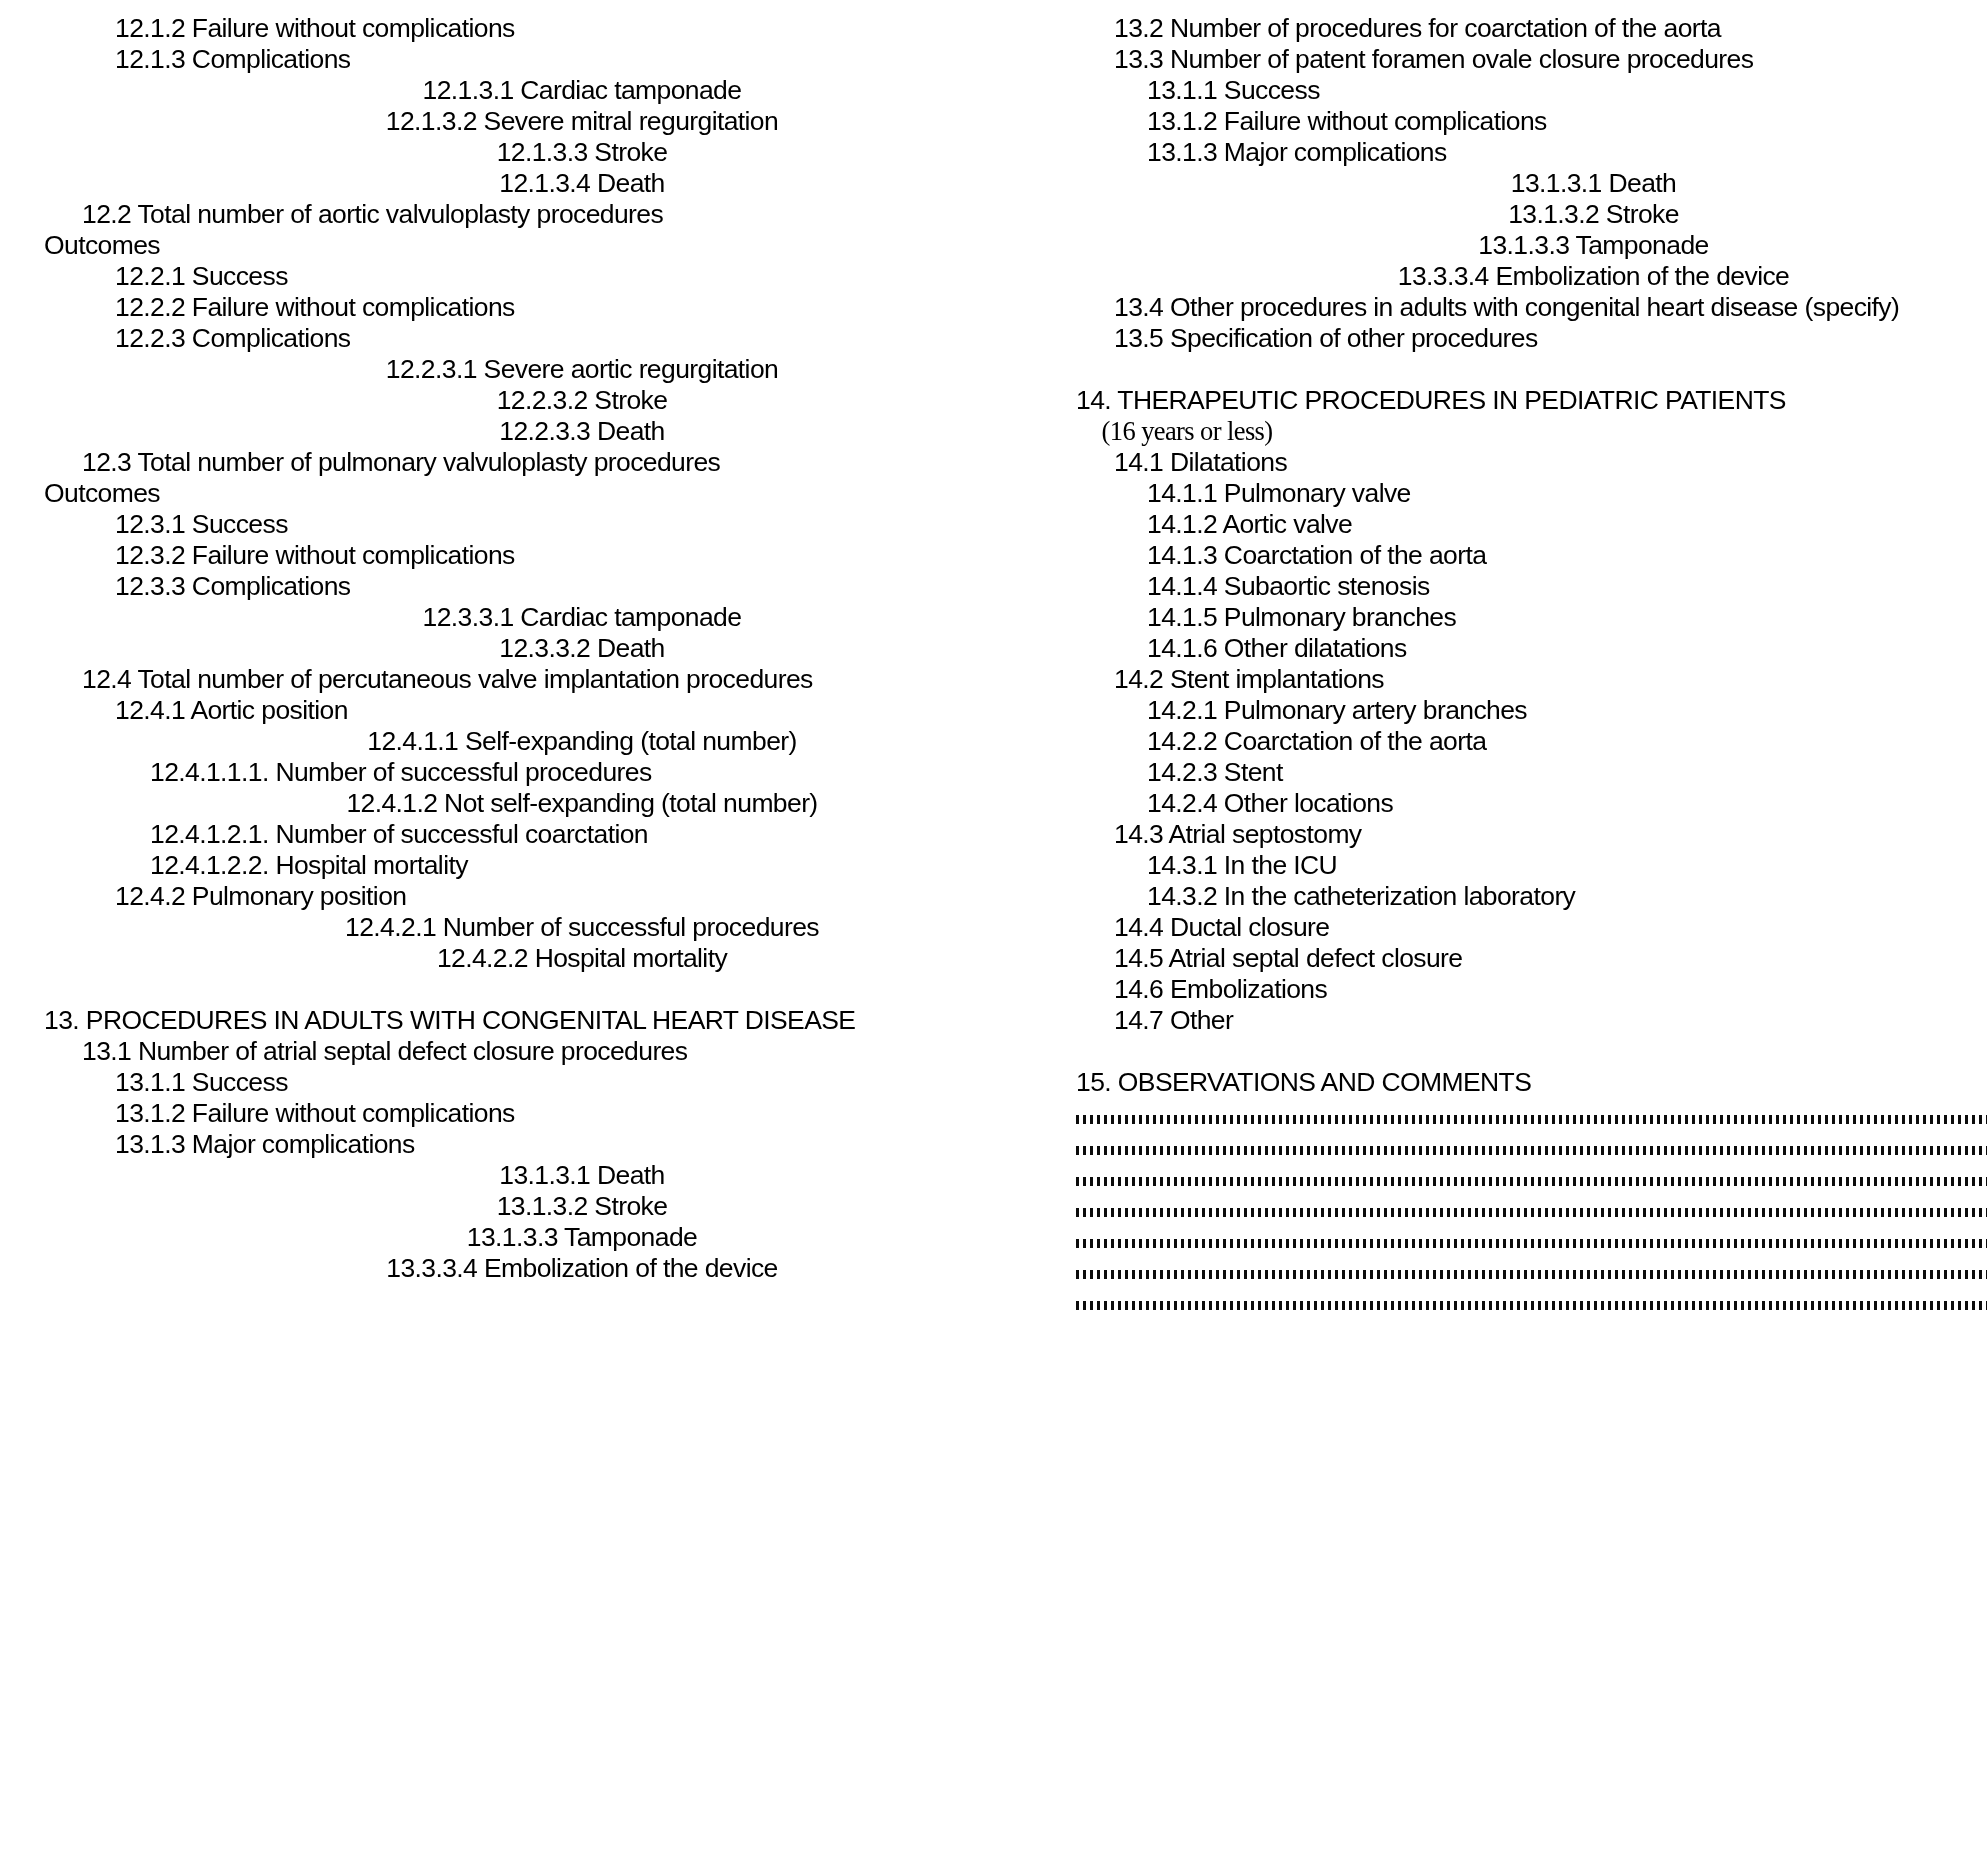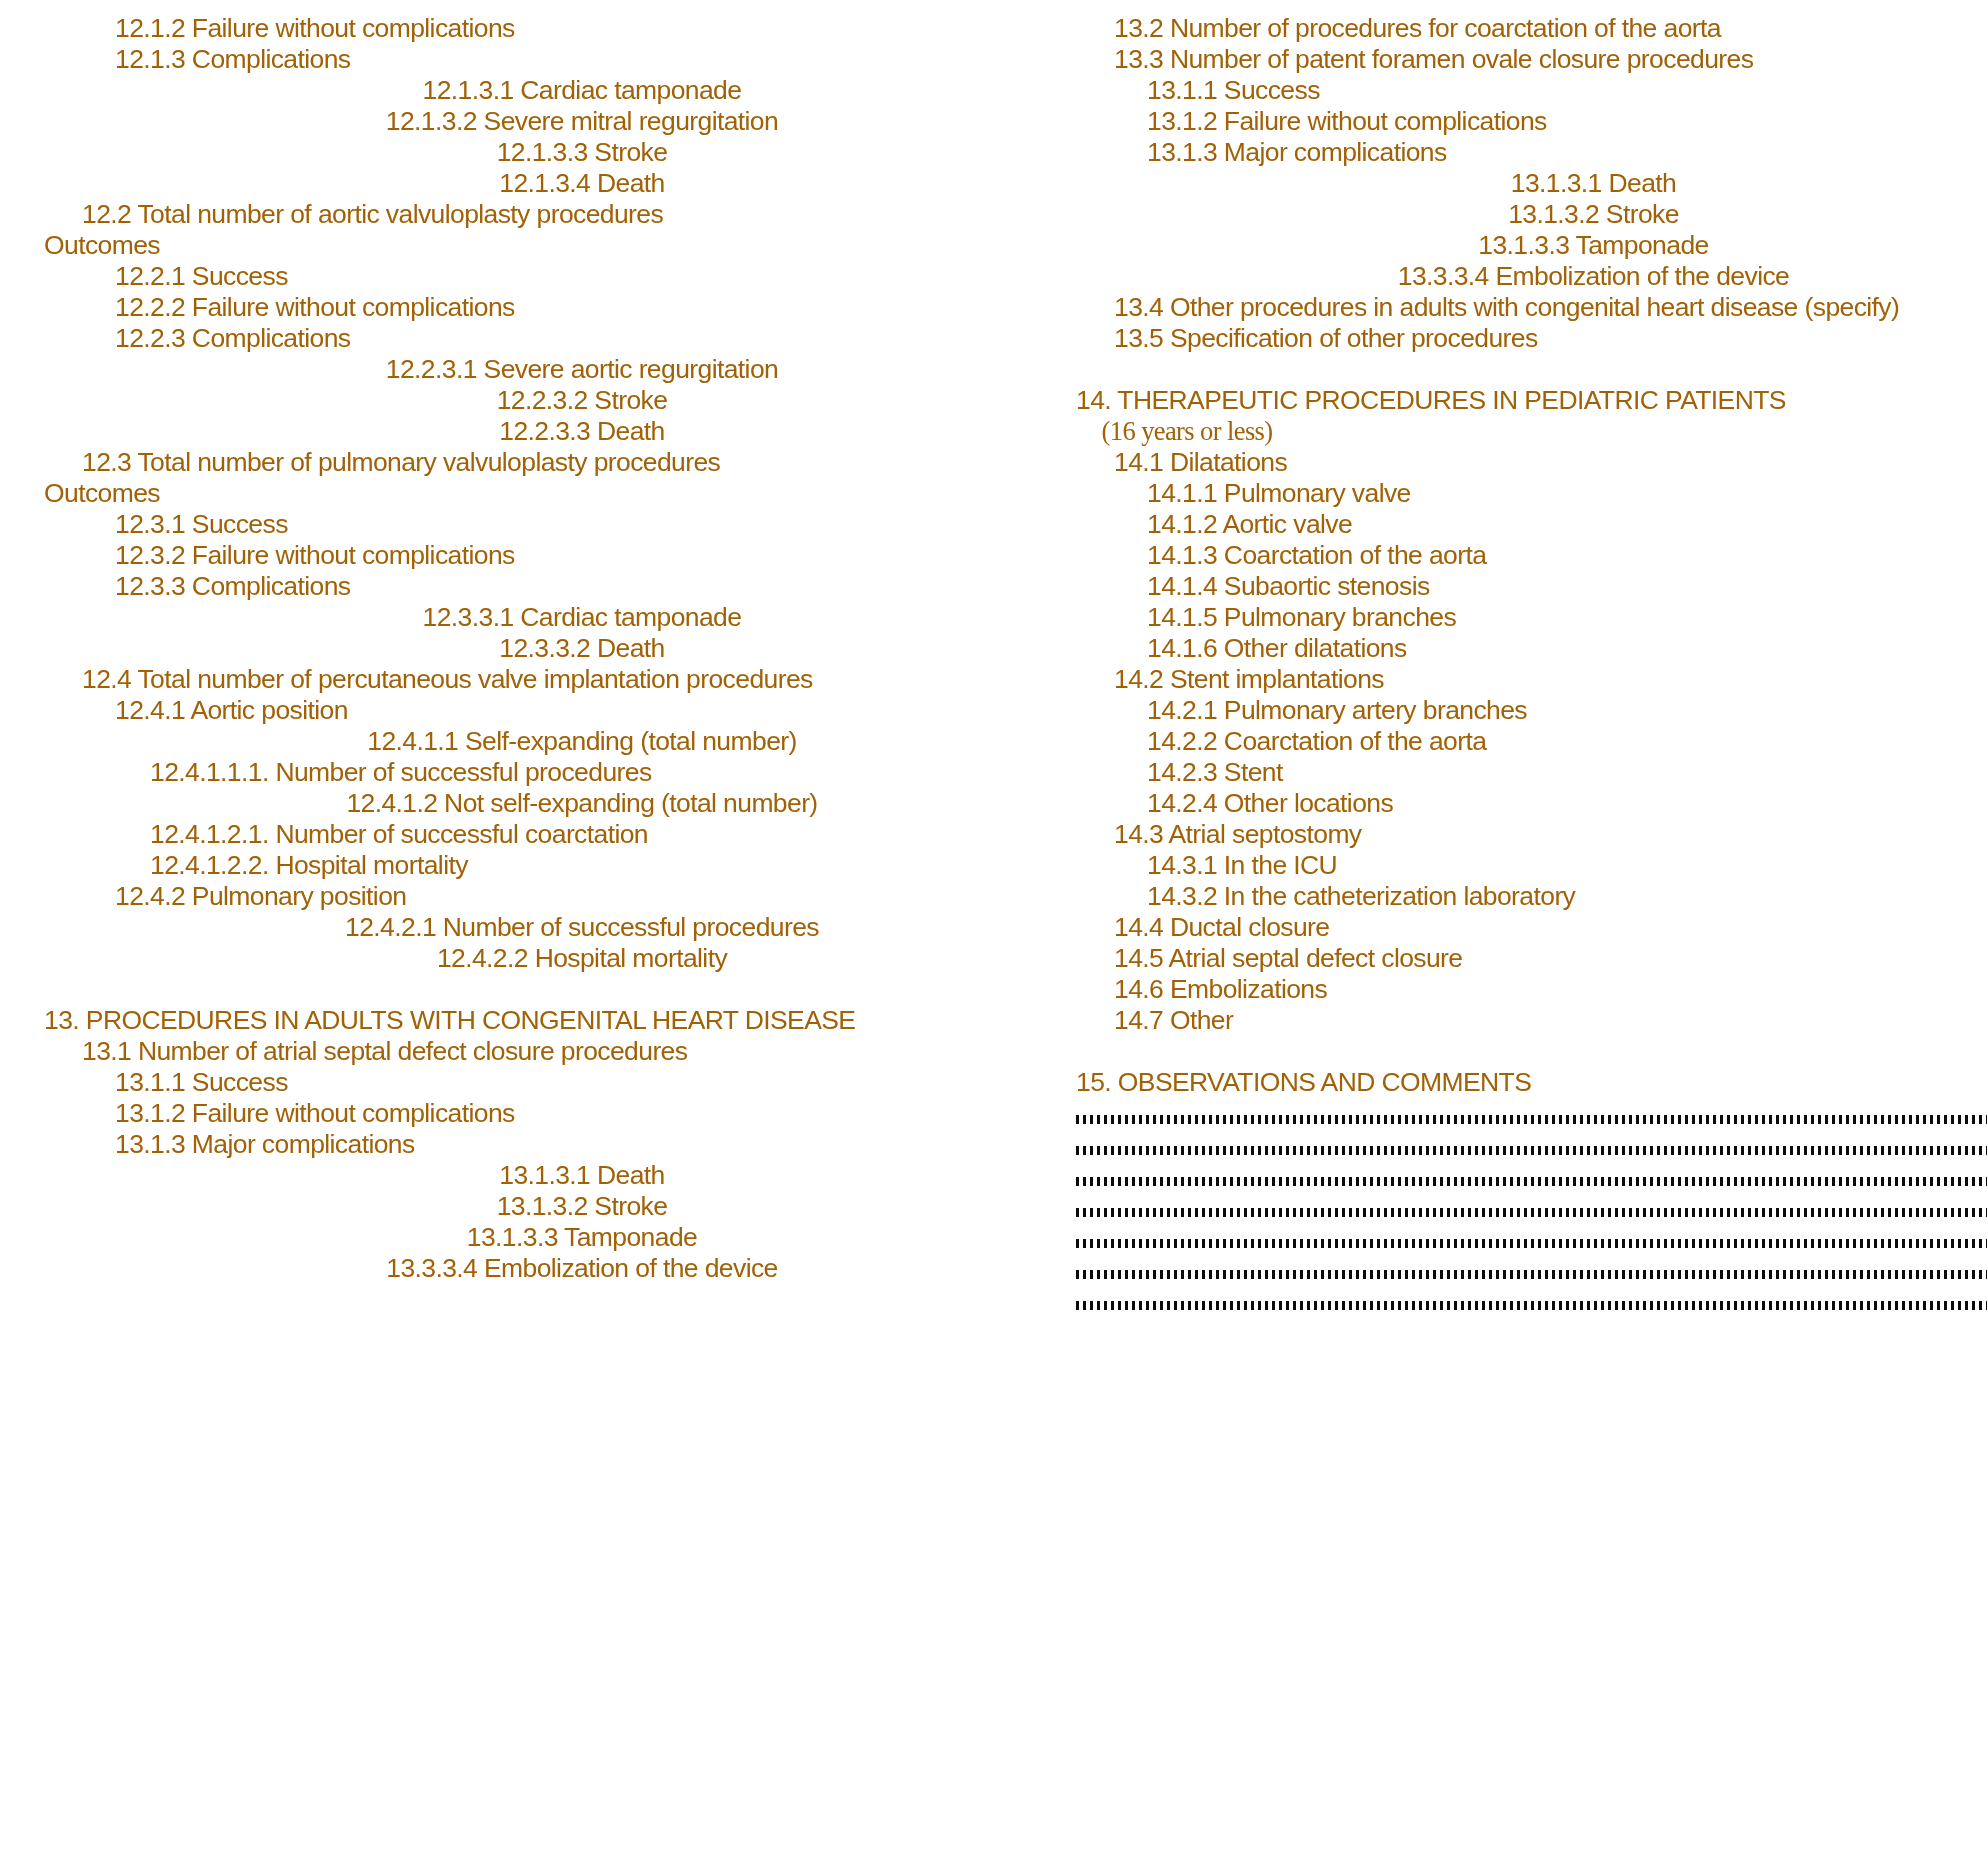--- a/index.html
+++ b/index.html
@@ -3,21 +3,21 @@
 <meta charset="utf-8">
 <style>
   html,body{margin:0;padding:0;background:#ffffff;}
   .page{
     position:relative;
     width:1987px;
     height:1864px;
     background:#ffffff;
     overflow:hidden;
     font-family:"Liberation Sans", sans-serif;
-    color:#a16207;
+    color:#000000;
   }
   .col{position:absolute;top:13.2px;}
   .col-left{left:44px;width:989px;}
   .col-right{left:1076px;width:948px;}
   .line{
     height:31px;
     line-height:31px;
     font-size:26.5px;
     letter-spacing:-0.6px;
     white-space:nowrap;

